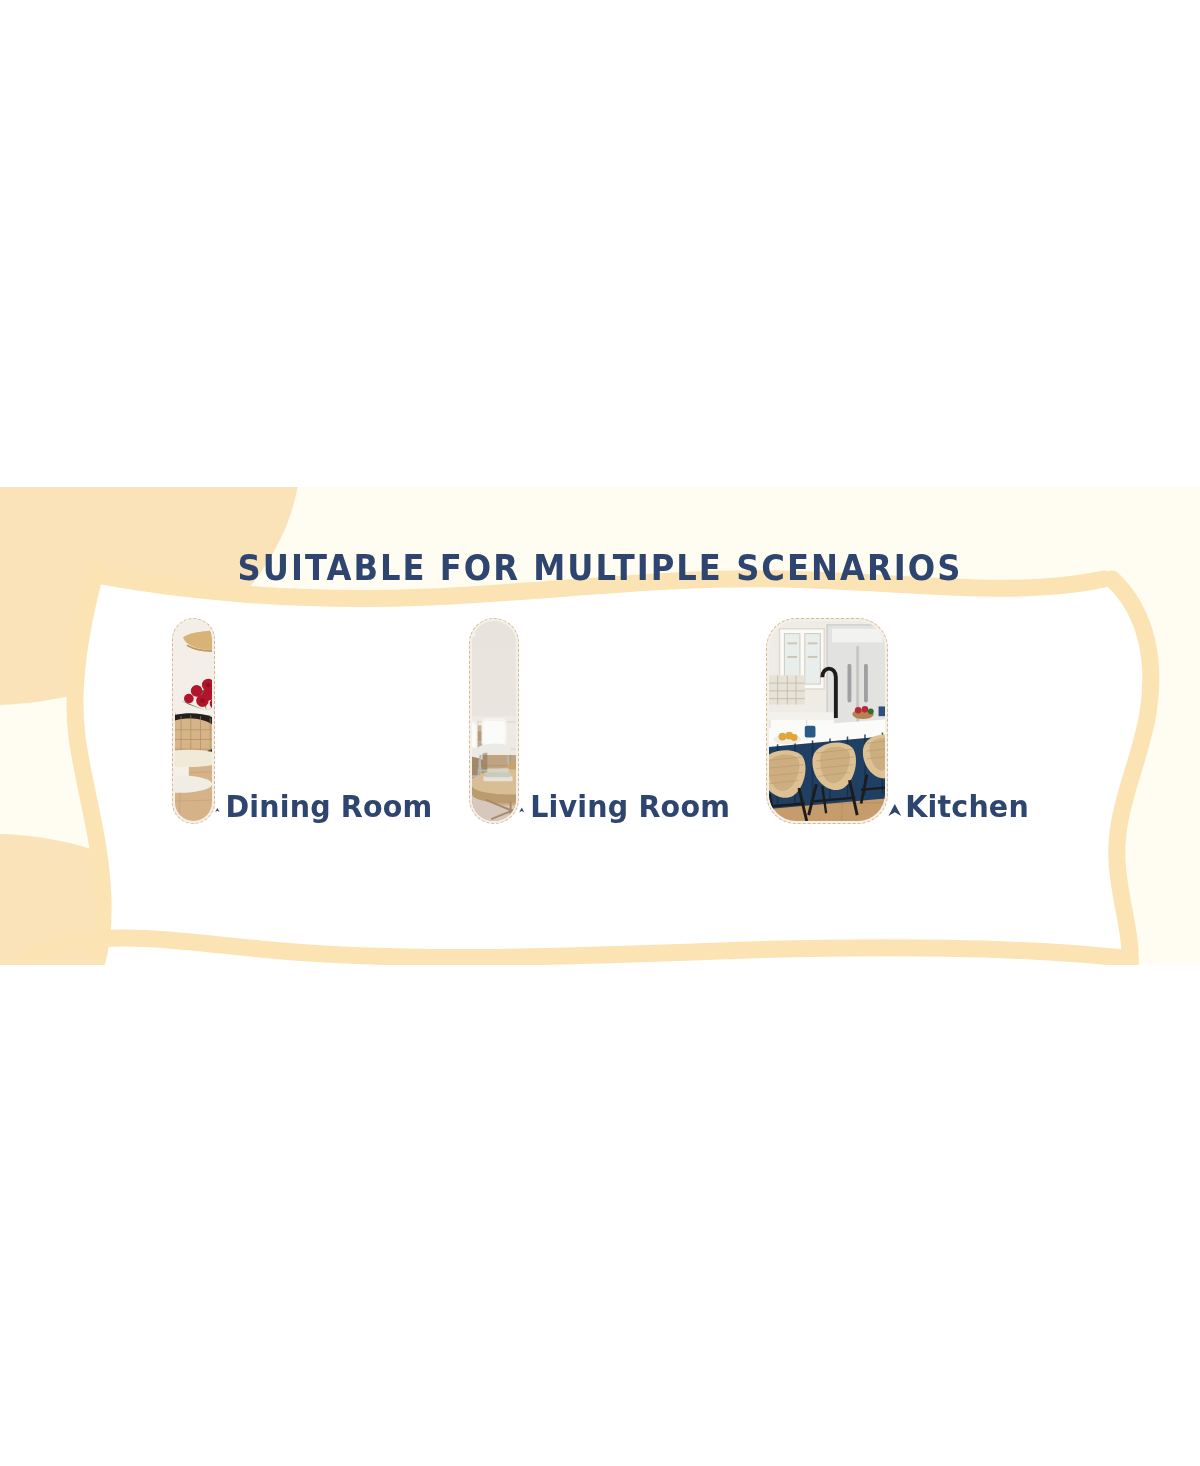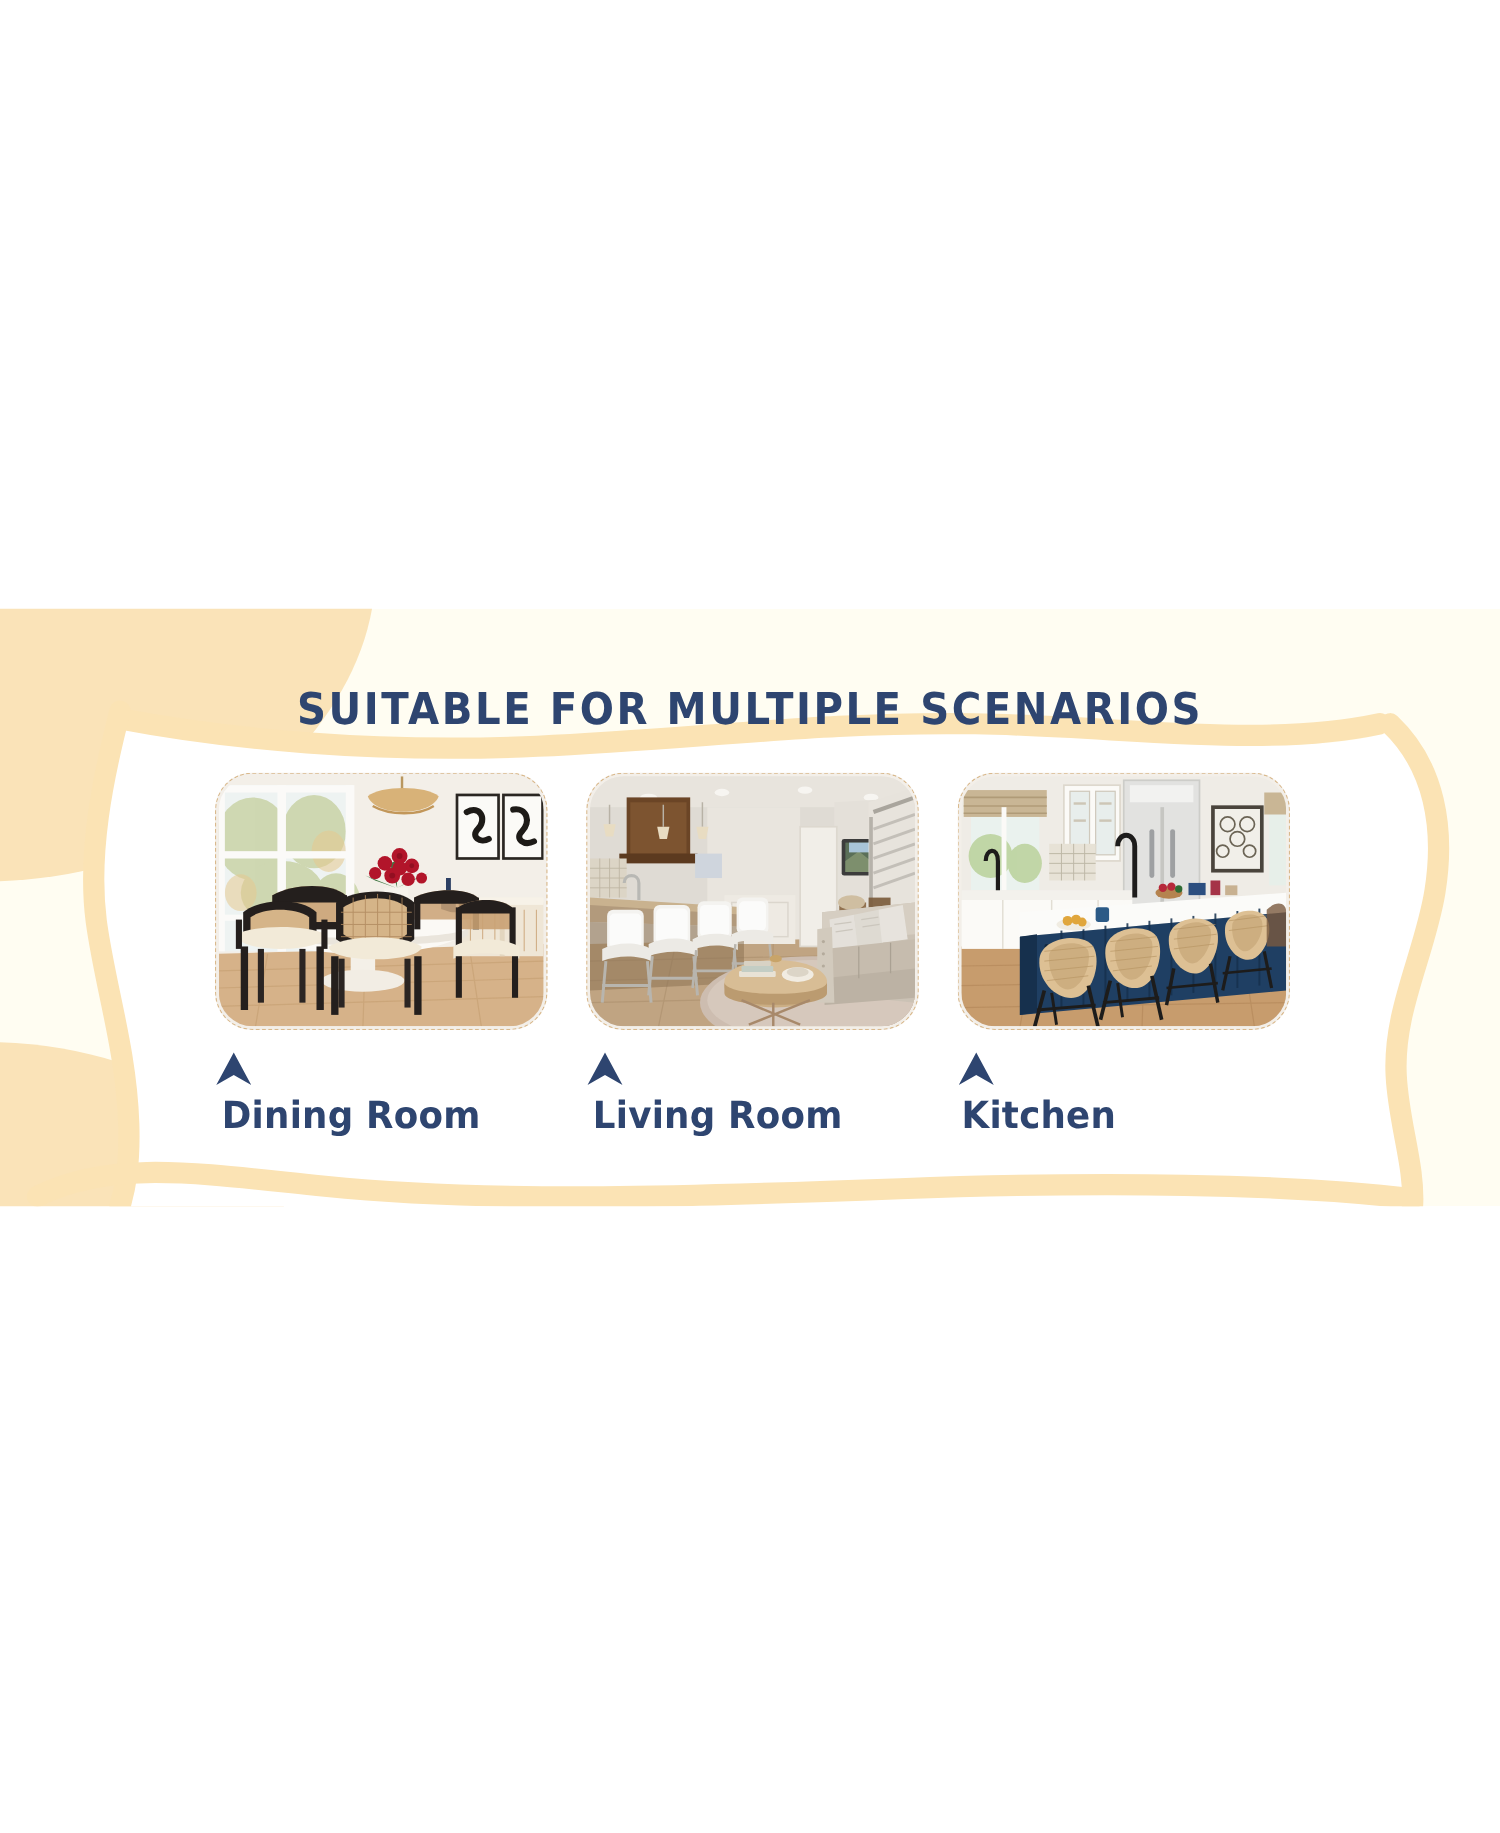--- a/index.html
+++ b/index.html
@@ -64,22 +64,22 @@
     top: 131px;
     width: 860px;
     display: flex;
     justify-content: space-between;
     align-items: flex-start;
   }
 
   .scenario {
     width: 266px;
     display: flex;
-    flex-direction: column;
-    align-items: flex-start;
+    flex-direction: row;
+    align-items: flex-end;
   }
 
   .photo-frame {
     width: 266px;
     height: 206px;
     border-radius: 30px;
     border: 1.6px dashed #d9b98d;
     padding: 0;
     box-sizing: border-box;
     overflow: hidden;

